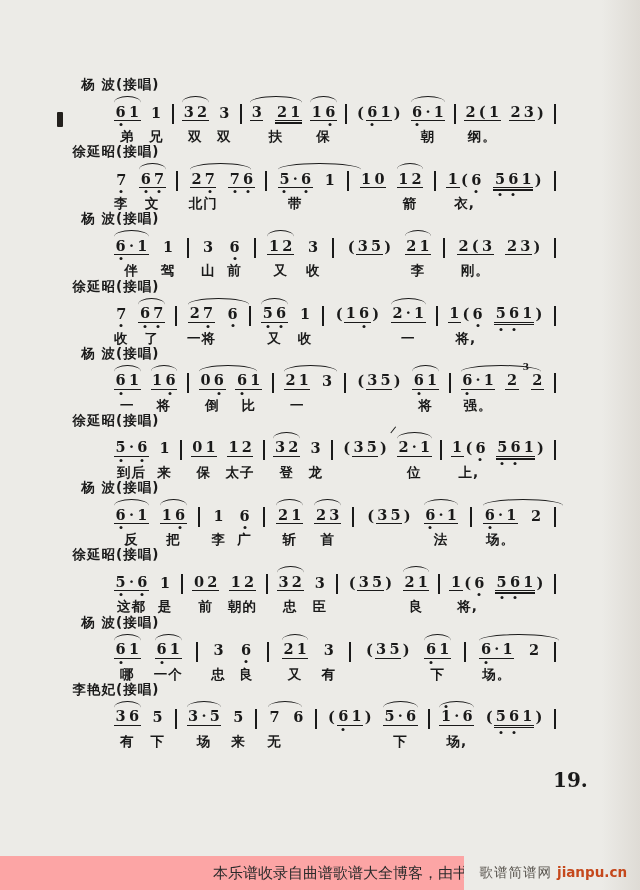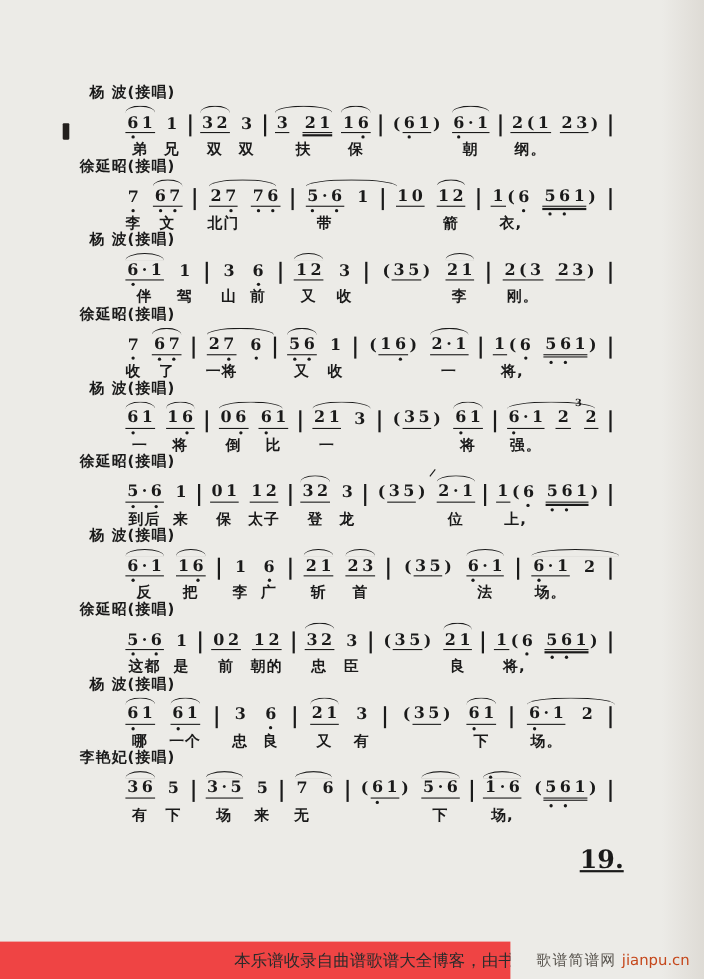--- a/index.html
+++ b/index.html
@@ -30,27 +30,27 @@
   .u1 .ch.lo::after{bottom:-7px;}
   .u2 .ch.lo::after{bottom:-10px;}
   .ch.hi::before{content:"";position:absolute;left:50%;transform:translateX(-50%);top:-4.5px;
       width:3px;height:3px;border-radius:50%;background:#1a1a1a;}
   .tie{position:absolute;left:0;top:-9px;height:7px;box-sizing:border-box;
       border-top:1.7px solid #1a1a1a;border-radius:50% 50% 0 0 / 95% 95% 0 0;}
   .orn{position:absolute;top:-13px;left:-5px;width:7px;height:8px;border-left:1.8px solid #1a1a1a;transform:rotate(38deg);}
   .sup{position:absolute;top:-11px;left:-8px;font-size:9px;font-weight:700;font-family:"DejaVu Serif",serif;}
   .lyric{margin-top:8px;font-size:13.5px;font-weight:700;line-height:15px;letter-spacing:1px;white-space:nowrap;}
   .bar{width:2px;height:20px;background:#1a1a1a;margin-top:-1px;}
-  .pagenum{position:absolute;left:527px;top:768px;font-family:"DejaVu Serif",serif;font-weight:700;font-size:23px;text-decoration:underline;}
+  .pagenum{position:absolute;left:553px;top:768px;font-family:"DejaVu Serif",serif;font-weight:700;font-size:20px;}
   .footer{position:absolute;left:0;bottom:0;width:640px;height:36px;}
-  .credit-box{position:absolute;left:0;bottom:0;width:464px;height:34px;background:#ef4444;
+  .credit-box{position:absolute;left:0;bottom:0;width:464px;height:34px;background:#fca5a5;
       display:flex;align-items:center;justify-content:flex-end;box-sizing:border-box;overflow:hidden;}
   .credit{font-size:15px;color:#2b2b2b;white-space:nowrap;margin-right:-4px;}
   .watermark{position:absolute;right:13px;bottom:8px;font-size:13.5px;color:#59554f;letter-spacing:1px;}
-  .watermark .url{color:#c5481c;font-weight:400;letter-spacing:0;margin-left:5px;}
+  .watermark .url{color:#c5481c;font-weight:700;letter-spacing:0;margin-left:5px;}
 </style>
 </head>
 <body>
 
 <div class="sheet">
   <div class="scan-mark"></div>
   <div class="systems">
       <div class="system">
         <div class="sys-head">
           <span class="singer">杨 波</span>

